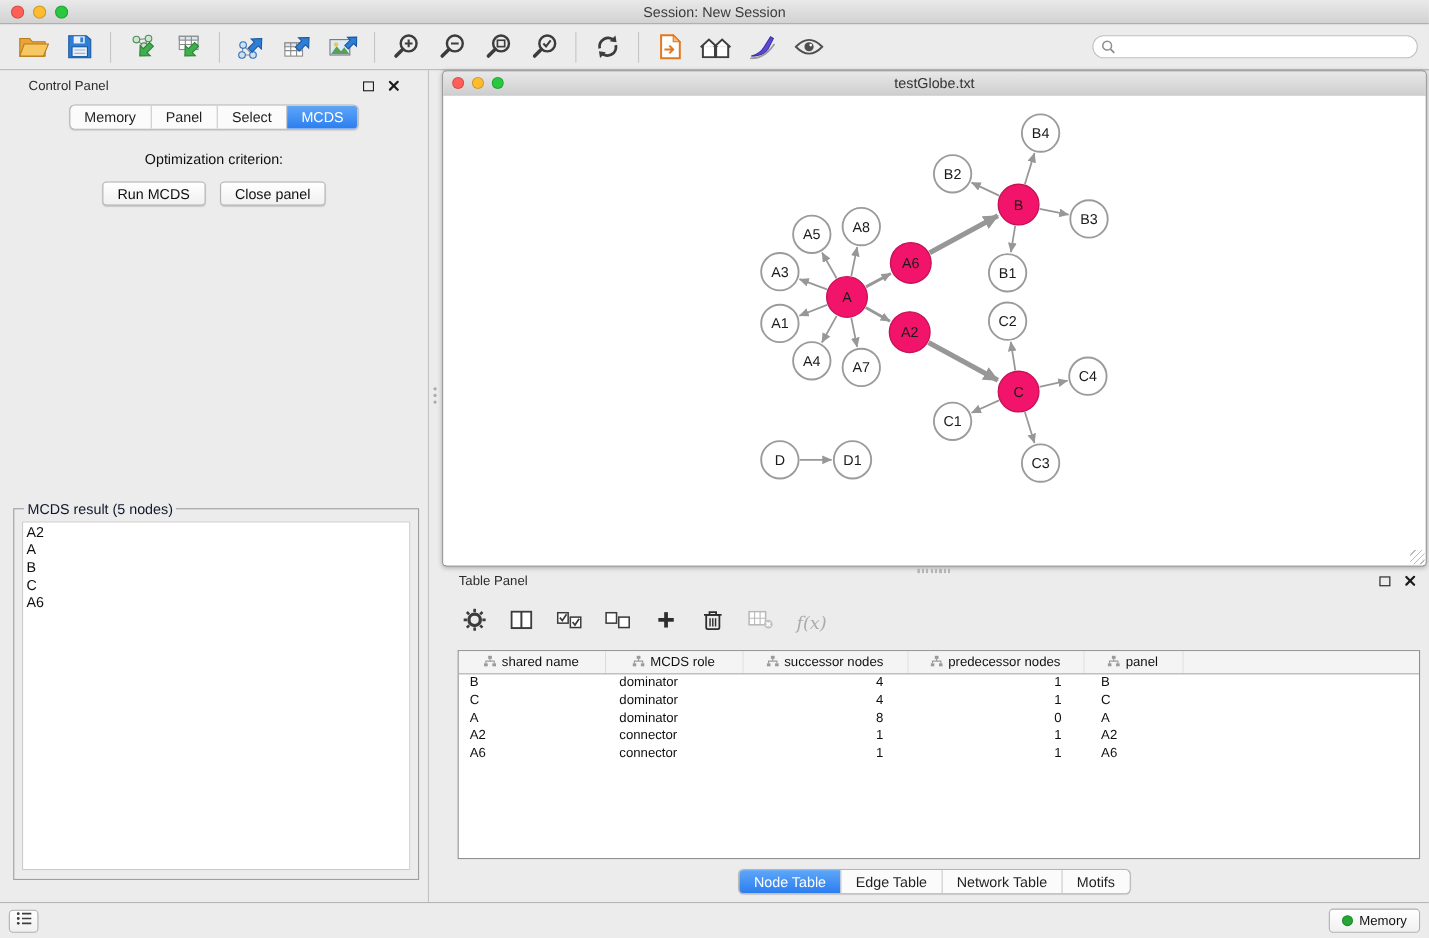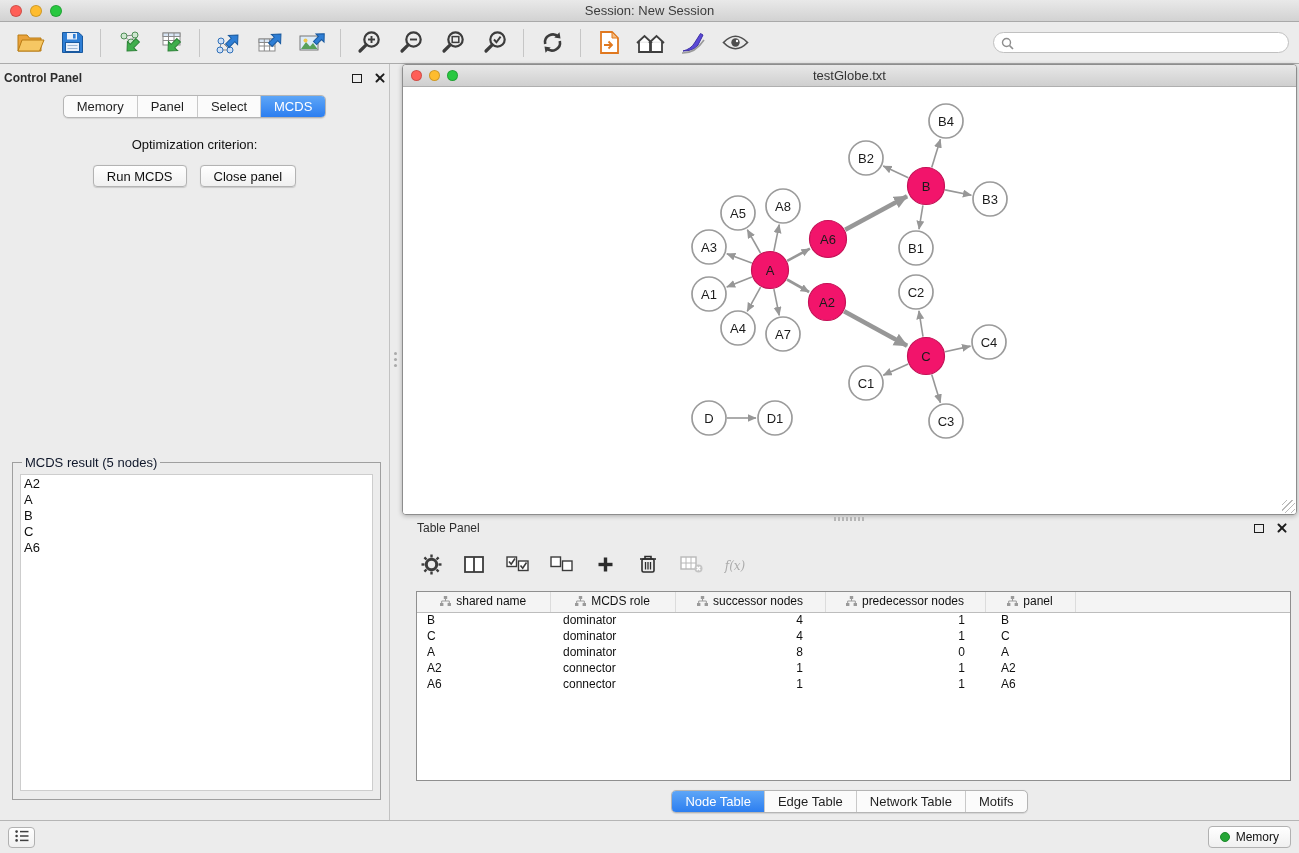--- a/index.html
+++ b/index.html
@@ -31,21 +31,21 @@
     background:#fff; padding:0 8px 0 24px; font-size:12px; color:#333; outline:none;
     font-family:"Liberation Sans",sans-serif; }
   .search-icon { position:absolute; left:8px; top:4px; }
 
   
   .main { display:flex; height:756px; }
 
   
   .control-panel { width:390px; background:#ececec; border-right:1px solid #c2c2c2;
     position:relative; flex:0 0 390px; }
-  .panel-header { height:28px; display:flex; align-items:center; padding:0 4px;font-weight:bold; }
+  .panel-header { height:28px; display:flex; align-items:center; padding:0 26px; }
   .panel-title { font-size:12px; color:#2c2c2c; }
   .panel-controls { margin-left:auto; display:flex; align-items:center; gap:12px; }
   .icon-float { width:10px; height:9px; border:1.6px solid #1c1c1c; display:inline-block; }
   .icon-x { position:relative; width:11px; height:11px; display:inline-block; }
   .icon-x::before,.icon-x::after { content:""; position:absolute; left:4.5px; top:-0.5px;
     width:2.2px; height:12px; background:#1c1c1c; border-radius:1px; }
   .icon-x::before { transform:rotate(45deg); } .icon-x::after { transform:rotate(-45deg); }
 
   .seg-row { display:flex; justify-content:center; margin-top:3px; }
   .seg-group { display:flex; border:1px solid #b5b5b5; border-radius:5px; overflow:hidden;
@@ -101,21 +101,21 @@
   .nw-grip { position:absolute; right:1px; bottom:1px; width:13px; height:13px;
     background:repeating-linear-gradient(135deg, transparent 0 3px, #b9b9b9 3px 4px); }
 
   
   .table-panel { flex:1; display:flex; flex-direction:column; position:relative; min-height:0; }
   .h-grip { position:absolute; top:2px; left:50%; margin-left:-16px; width:32px; height:4px;
     background:repeating-linear-gradient(90deg,#b5b5b5 0 2px, transparent 2px 4px); }
   .tp-header { height:26px; display:flex; align-items:center; padding:0 10px 0 15px; }
   .tp-toolbar { height:50px; display:flex; align-items:center; gap:21px; padding-left:18px; }
   .ttb-btn { display:flex; align-items:center; justify-content:center; min-width:22px; height:30px; cursor:default; }
-  .fx-label { font-family:"DejaVu Serif", serif; font-style:italic; font-size:12px; color:#ababab; }
+  .fx-label { font-family:"DejaVu Serif", serif; font-style:italic; font-size:16px; color:#ababab; }
 
   .table-wrap { height:190px; margin:0 6px 0 14px; border:1px solid #8f8f8f; background:#fff; overflow:hidden; }
   table.data-table { width:100%; border-collapse:collapse; table-layout:fixed; }
   .data-table th { height:20px; background:#f4f4f4; border-bottom:1px solid #bdbdbd;
     border-right:1px solid #dcdcdc; font-weight:normal; font-size:12px; color:#111;
     text-align:center; white-space:nowrap; overflow:hidden; }
   .data-table th:last-child { border-right:none; }
   .col-ic { margin-right:5px; vertical-align:-1px; display:inline-block; }
   .data-table td { height:16px; font-size:12px; color:#101010; white-space:nowrap; overflow:hidden; }
   td.col0 { padding-left:10px; } td.col1 { padding-left:13px;margin-top:31px; }

